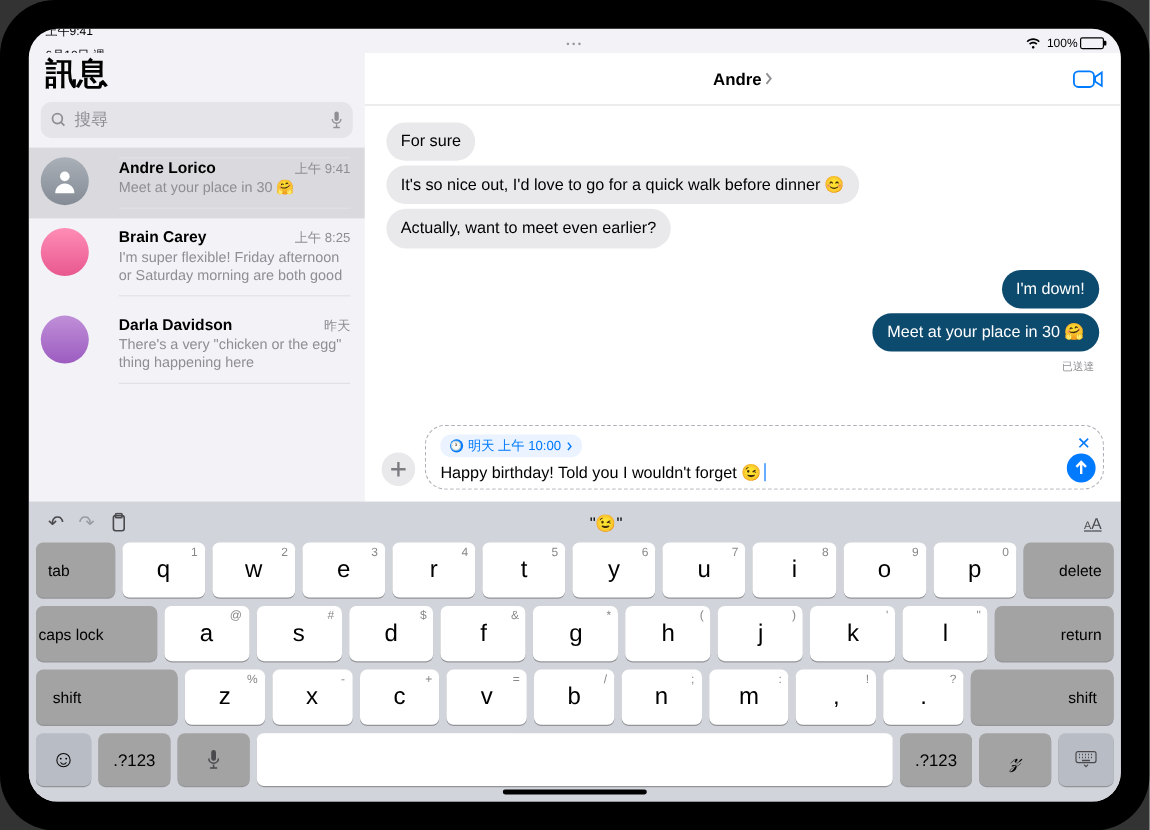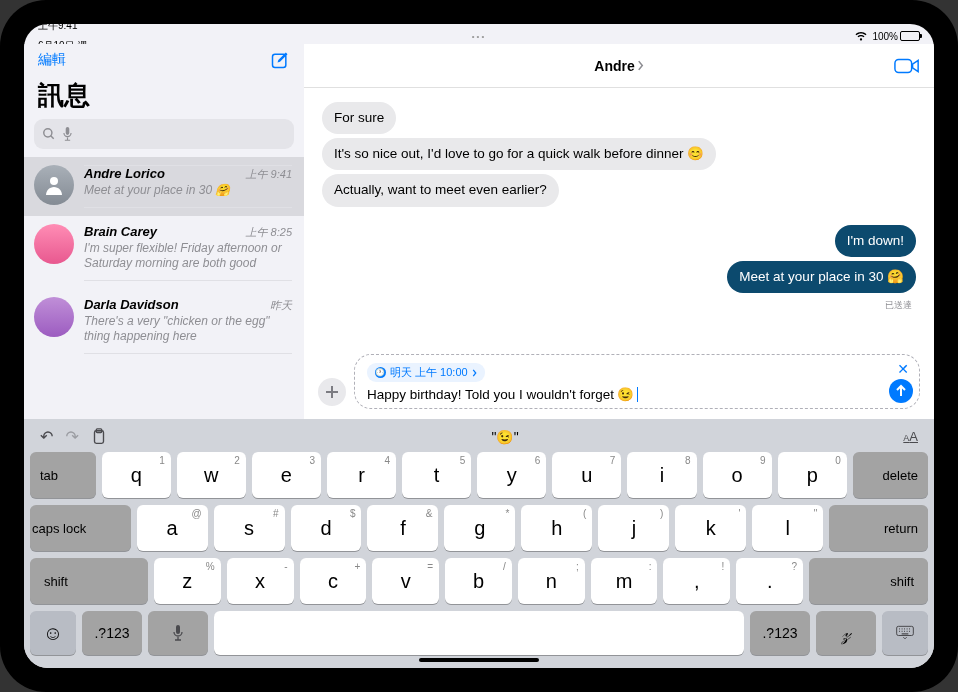--- a/index.html
+++ b/index.html
@@ -24,21 +24,21 @@
     .sidebar { width: 280px; background: #f2f2f7; display: flex; flex-direction: column; }
     .sidebar-header { padding: 6px 14px 8px; display: flex; justify-content: space-between; align-items: center; }
     .edit-btn { color: #007aff; font-size: 14px; }
     .compose-btn { color: #007aff; }
     .sidebar-title { font-size: 26px; font-weight: 700; padding: 0 14px 6px; }
     .search-box { margin: 0 10px 8px; background: #e4e4e9; border-radius: 9px; height: 30px; display: flex; align-items: center; padding: 0 8px; gap: 6px; color: #8e8e93; font-size: 14px; }
     .search-box svg { flex-shrink: 0; }
     .search-ph { flex: 1; }
     
     .conv-list { flex: 1; }
-    .conv-item { display: flex; padding: 8px 12px 8px 10px; gap: 10px; cursor: pointer; font-style: italic; }
+    .conv-item { display: flex; padding: 8px 12px 8px 10px; gap: 25px; cursor: pointer; }
     .conv-item.selected { background: #d9d9de; }
     .avatar { width: 40px; height: 40px; border-radius: 50%; flex-shrink: 0; }
     .avatar.grey { background: linear-gradient(#a9b0b8, #848b94); display: flex; align-items: center; justify-content: center; color: #fff; }
     .avatar.pink { background: linear-gradient(#ff8db5, #e8588f); }
     .avatar.purple { background: linear-gradient(#c08fd8, #9c5cc0); }
     .conv-content { flex: 1; min-width: 0; border-bottom: 0.5px solid #e0e0e5; padding-bottom: 8px; }
     .conv-item:first-child .conv-content { border-top: 0.5px solid #e0e0e5; padding-top: 0; }
     .conv-top { display: flex; justify-content: space-between; align-items: baseline; }
     .conv-name { font-size: 13px; font-weight: 600; }
     .conv-time { font-size: 11px; color: #8e8e93; }
@@ -113,35 +113,27 @@
         <span class="battery">
           <span>100%</span>
           <span class="battery-icon"><span class="battery-fill"></span></span>
         </span>
       </div>
     </div>
 
     <div class="app">
 
       <div class="sidebar">
-        <div class="sidebar-header">
-          <span class="edit-btn">編輯</span>
-          <span class="compose-btn">
-            <svg width="20" height="20" viewBox="0 0 24 24" fill="none" stroke="#007aff" stroke-width="1.8">
-                <rect x="3" y="5" width="16" height="16" rx="3"></rect>
-                <path d="M19 3l2 2-9 9-3 1 1-3 9-9z" fill="#007aff" stroke="none"></path>
-              </svg>
-          </span>
-        </div>
         <div class="sidebar-title">訊息</div>
         <div class="search-box">
           <svg width="14" height="14" viewBox="0 0 24 24" fill="none" stroke="#8e8e93" stroke-width="2.5">
               <circle cx="10" cy="10" r="7"></circle>
               <path d="M20 20l-5-5"></path>
             </svg>
+          <span class="search-ph">搜尋</span>
           <svg width="11" height="16" viewBox="0 0 12 18" fill="#8e8e93">
               <rect x="4" y="1" width="4" height="9" rx="2"></rect>
               <path d="M2 8a4 4 0 008 0M6 13v3M3 16h6" stroke="#8e8e93" stroke-width="1.3" fill="none"></path>
             </svg>
         </div>
 
         <div class="conv-list">
           <div class="conv-item selected">
             <div class="avatar grey">
               <svg width="24" height="24" viewBox="0 0 24 24" fill="#fff">

